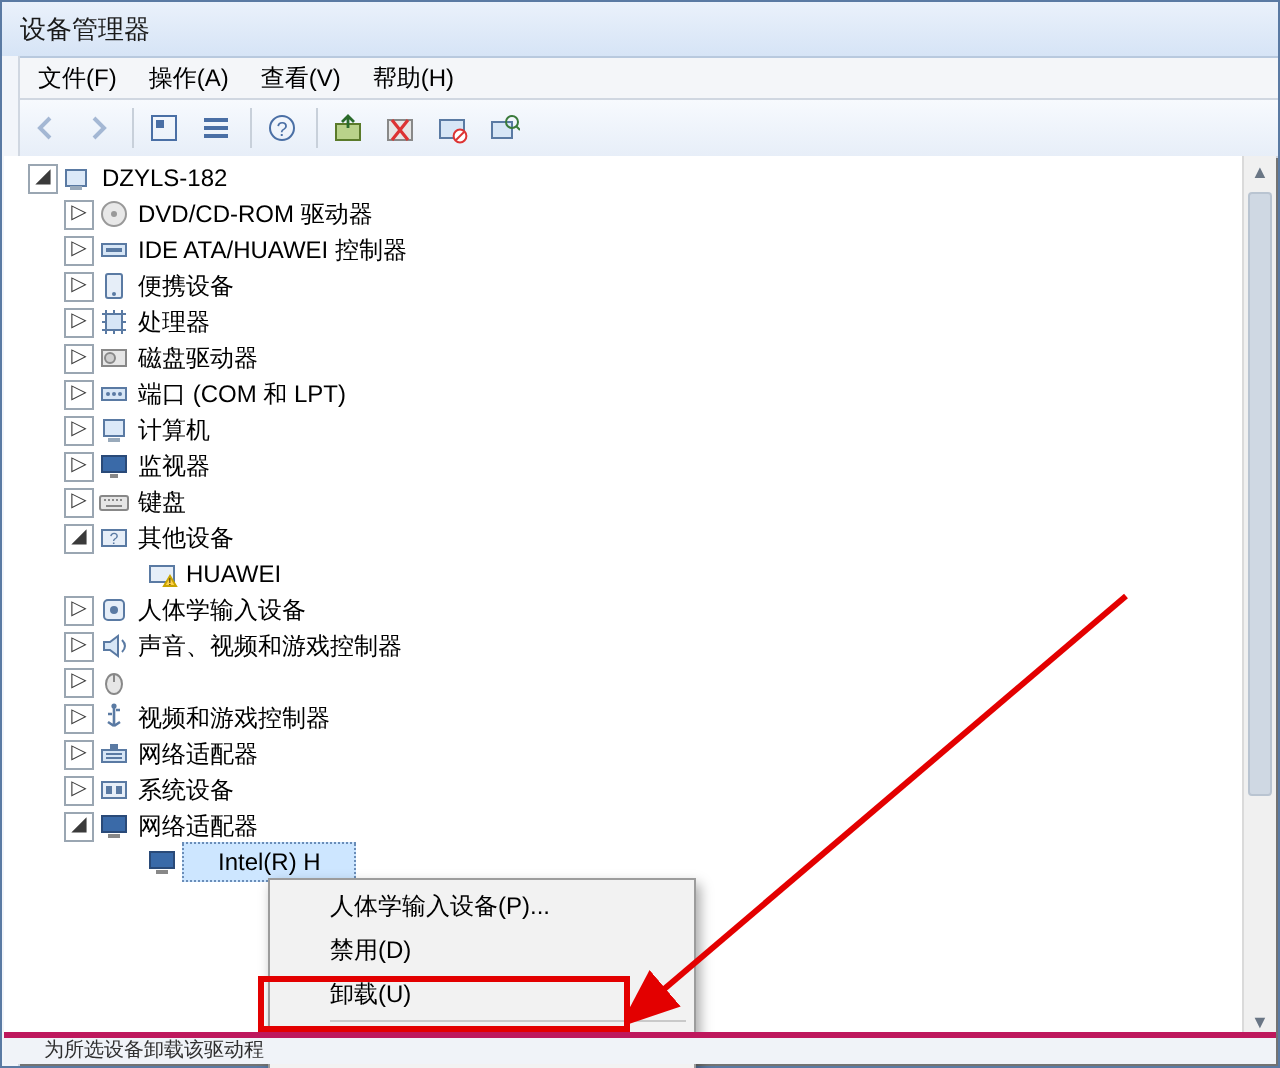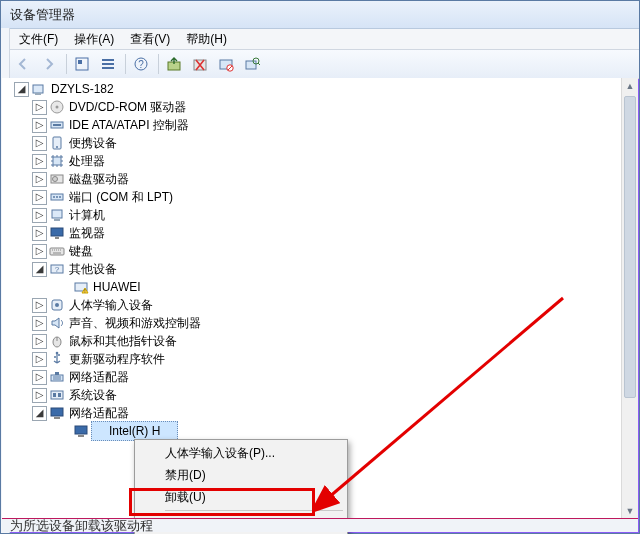--- a/index.html
+++ b/index.html
@@ -1,16 +1,16 @@
 <!DOCTYPE html>
 <html><head>
 <meta charset="utf-8">
 <style>
 html,body{margin:0;padding:0;width:640px;height:534px;overflow:hidden;font-family:"Microsoft YaHei","SimSun",Tahoma,sans-serif;font-size:12px;background:#fff;color:#000}
-.window{position:relative;width:640px;height:534px;background:#8b5cf6;border:1px solid #5a7aa3;box-sizing:border-box}
+.window{position:relative;width:640px;height:534px;background:#737373;border:1px solid #5a7aa3;box-sizing:border-box}
 
 .titlebar{height:27px;line-height:27px;background:linear-gradient(#eaf1fb,#d6e4f6);border-bottom:1px solid #b8c9de;padding-left:9px;font-size:13px;color:#1a1a1a;display:flex;align-items:center}
 
 .menubar{height:20px;line-height:20px;background:#f4f6f9;border-bottom:1px solid #d0d7e1;display:flex;padding-left:4px}
 .menubar span{padding:0 8px;cursor:default}
 
 .toolbar{height:28px;background:linear-gradient(#f7fafe,#e7eef8);border-bottom:1px solid #cfd6df;display:flex;align-items:center;padding-left:4px}
 .toolbar .tbtn{width:22px;height:22px;margin-right:2px;display:flex;align-items:center;justify-content:center;border:1px solid transparent;border-radius:2px}
 .toolbar .tbtn.disabled{opacity:.45}
 .toolbar .sep{width:1px;height:20px;background:#c8d0da;margin:0 3px}
@@ -28,21 +28,21 @@
 
 .ind{display:inline-block}
 
 .ctx{position:absolute;left:133px;top:438px;width:208px;background:#f2f2f2;border:1px solid #9c9c9c;box-shadow:2px 3px 6px rgba(0,0,0,.35);padding:2px 2px}
 .ctx .mi{height:22px;line-height:22px;padding-left:28px;position:relative;cursor:default}
 .ctx .msep{height:1px;background:#c9c9c9;margin:2px 2px 2px 28px}
 
 .redbox{position:absolute;left:128px;top:487px;width:180px;height:22px;border:3px solid #e30000;pointer-events:none}
 .arrow{position:absolute;left:312px;top:292px;pointer-events:none}
 
-.status{position:absolute;left:1px;right:1px;bottom:1px;height:13px;line-height:13px;font-size:13px;background:#f0f3f8;border-top:1px solid #be185d;padding-left:8px;color:#303030;overflow:hidden}
+.status{position:absolute;left:1px;right:1px;bottom:1px;height:13px;line-height:13px;font-size:10px;background:#f0f3f8;border-top:3px solid #be185d;padding-left:20px;color:#303030;overflow:hidden}
 
 .vscroll{position:absolute;right:1px;top:77px;bottom:14px;width:16px;background:#f0f0f0;border-left:1px solid #dadada}
 .vscroll .thumb{position:absolute;left:2px;right:2px;top:18px;height:300px;background:#cfd8e3;border:1px solid #b9c4d1;border-radius:2px}
 .vscroll .arr{position:absolute;left:0;right:0;height:16px;display:flex;align-items:center;justify-content:center;color:#6a7685;font-size:9px}
 .vscroll .arr.up{top:0}
 .vscroll .arr.dn{bottom:0}
 
 .lframe{position:absolute;left:0;top:27px;bottom:0;width:8px;border-right:1px solid #d0d7e1;background:#f2f5fa}
 </style>
 </head>
@@ -149,21 +149,21 @@
         </div>
         <div class="node">
           <span class="ind" style="width:18px"></span>
           <span class="tw ">▷</span>
           <span class="devico">
             <svg width="16" height="16" viewBox="0 0 16 16">
               <rect x="2" y="5" width="12" height="6" fill="#d7e6f6" stroke="#5a7aa3"></rect>
               <rect x="4" y="7" width="8" height="2" fill="#5a7aa3"></rect>
             </svg>
           </span>
-          <span class="lbl">IDE ATA/ATAPI 控制器</span>
+          <span class="lbl">IDE ATA/HUAWEI 控制器</span>
         </div>
         <div class="node">
           <span class="ind" style="width:18px"></span>
           <span class="tw ">▷</span>
           <span class="devico">
             <svg width="16" height="16" viewBox="0 0 16 16">
               <rect x="4" y="2" width="8" height="12" rx="1" fill="#e6eef8" stroke="#5a7aa3"></rect>
               <circle cx="8" cy="12" r="1" fill="#5a7aa3"></circle>
             </svg>
           </span>
@@ -284,32 +284,31 @@
         </div>
         <div class="node">
           <span class="ind" style="width:18px"></span>
           <span class="tw ">▷</span>
           <span class="devico">
             <svg width="16" height="16" viewBox="0 0 16 16">
               <ellipse cx="8" cy="9" rx="4" ry="5" fill="#e6e6e6" stroke="#888"></ellipse>
               <line x1="8" y1="4" x2="8" y2="8" stroke="#888"></line>
             </svg>
           </span>
-          <span class="lbl">鼠标和其他指针设备</span>
         </div>
         <div class="node">
           <span class="ind" style="width:18px"></span>
           <span class="tw ">▷</span>
           <span class="devico">
             <svg width="16" height="16" viewBox="0 0 16 16">
               <path d="M8 2v10M8 12l-3-2M8 12l3-2M5 6h2M9 4h2" fill="none" stroke="#5a7aa3" stroke-width="1.3"></path>
               <circle cx="8" cy="2" r="1.3" fill="#5a7aa3"></circle>
             </svg>
           </span>
-          <span class="lbl">更新驱动程序软件</span>
+          <span class="lbl">视频和游戏控制器</span>
         </div>
         <div class="node">
           <span class="ind" style="width:18px"></span>
           <span class="tw ">▷</span>
           <span class="devico">
             <svg width="16" height="16" viewBox="0 0 16 16">
               <rect x="2" y="6" width="12" height="6" fill="#d7e6f6" stroke="#5a7aa3"></rect>
               <path d="M4 8h8M4 10h8" stroke="#5a7aa3"></path>
               <rect x="6" y="3" width="4" height="3" fill="#5a7aa3"></rect>
             </svg>

